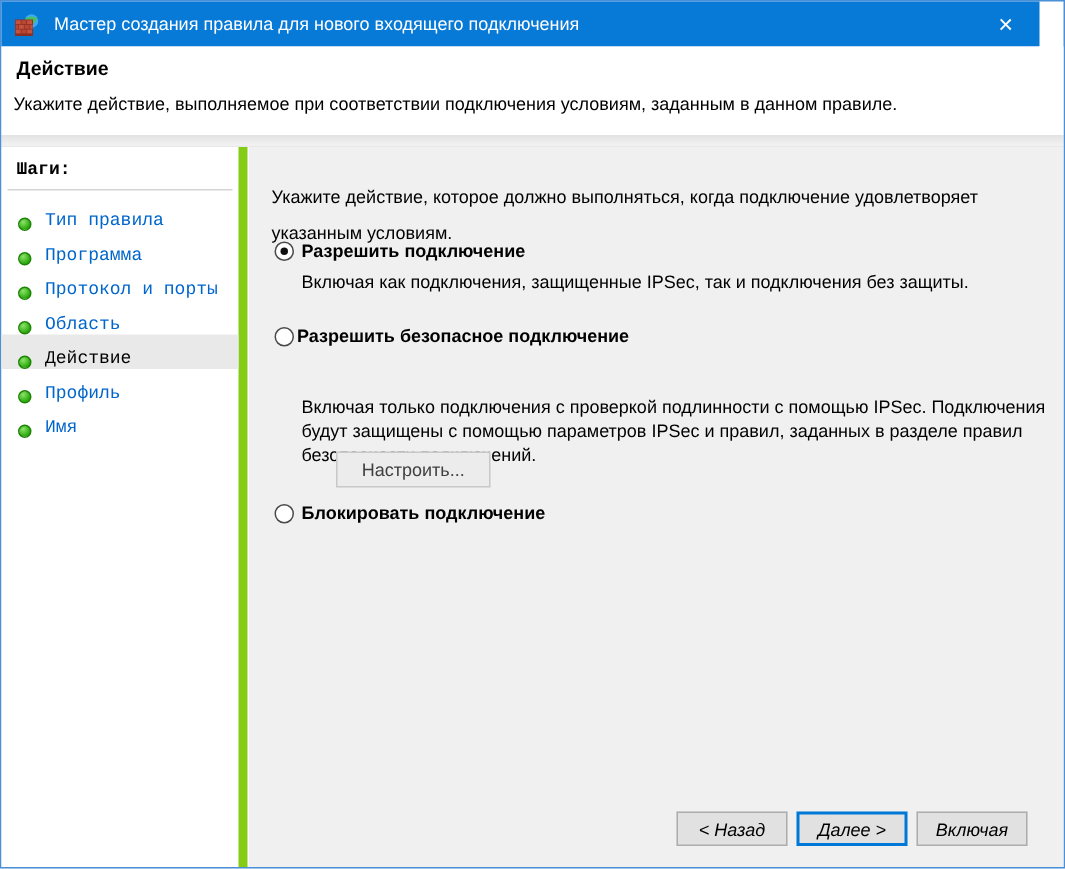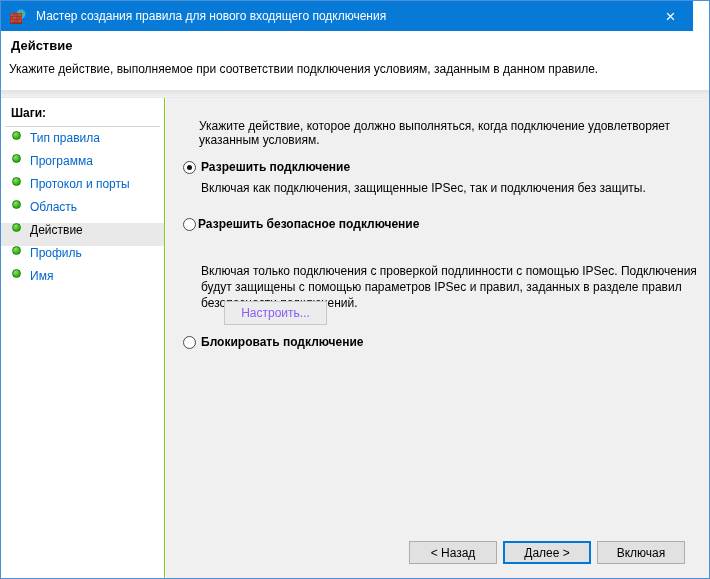--- a/index.html
+++ b/index.html
@@ -39,67 +39,67 @@
   .bodyarea { position:absolute; top:89px; left:0; right:0; bottom:0; }
   .top-strip {
     position:absolute; top:0; left:0; right:0; height:8px;
     background:linear-gradient(#e2e2e2, #f2f2f2);
     border-bottom:1px solid #e8e8e8;
   }
 
   
   .sidebar {
     position:absolute; top:8px; left:0; width:164px; bottom:0;
-    background:#fff; border-right:1px solid #84cc16;
+    background:#fff; border-right:6px solid #84cc16;font-family:Liberation Mono, monospace;
   }
   .steps-heading { font-weight:bold; font-size:12px; padding:8px 0 6px 10px; }
   .steps-divider { height:1px; background:#d4d4d4; margin:0 4px 4px 4px; }
   .step-row {
-    height:23px; display:flex; align-items:flex-start; cursor:pointer;
+    height:23px; display:flex; align-items:flex-end; cursor:pointer;
   }
   .step-row.current { background:#e9e9e9; }
   .step-dot {
     width:9px; height:9px; border-radius:50%; margin-left:11px; flex:0 0 auto;
     background:radial-gradient(circle at 35% 30%, #8ce36a, #2daa0e 70%);
     border:1px solid #1d8405;
   }
   .step-label { margin-left:9px; color:#0066cc; white-space:nowrap; }
   .step-row.current .step-label { color:#000; }
 
   
   .content {
     position:absolute; top:8px; left:165px; right:0; bottom:0;
     background:#f0f0f0;
   }
-  .intro { position:absolute; left:33px; top:21px; width:505px; line-height:14px; }
+  .intro { position:absolute; left:15px; top:21px; width:505px; line-height:24px; }
 
   .radio {
     position:absolute; width:13px; height:13px; border:1px solid #4a4a4a;
     border-radius:50%; background:#fff; cursor:pointer;
   }
   .radio.checked::after {
     content:""; position:absolute; left:3px; top:3px; width:5px; height:5px;
     border-radius:50%; background:#101010;
   }
   .opt-label { position:absolute; font-weight:bold; cursor:pointer; white-space:nowrap; }
   .opt-desc { position:absolute; line-height:16px; width:500px; }
 
   .configure-btn {
     position:absolute; left:58px; top:203px; width:103px; height:24px;
-    background:#ececec; border:1px solid #c8c8c8; color:#8b5cf6;
+    background:#ececec; border:1px solid #c8c8c8; color:#404040;
     font-family:"Liberation Sans", sans-serif; font-size:12px;
   }
 
   
   .footer {
     position:absolute; right:24px; bottom:14px; display:flex; gap:6px;
   }
   .btn {
-    width:88px; height:23px; background:#e1e1e1; border:1px solid #adadad;
-    font-family:"Liberation Sans", sans-serif; font-size:12px; color:#000; cursor:pointer;
+    width:74px; height:23px; background:#e1e1e1; border:1px solid #adadad;
+    font-family:"Liberation Sans", sans-serif; font-size:12px; color:#000; cursor:pointer;font-style:italic;
   }
   .btn.default { border:2px solid #0078d7; }
 </style>
 </head>
 <body>
 
 <div class="window">
 
   <div class="titlebar">
     <svg class="app-icon" viewBox="0 0 17 15">

